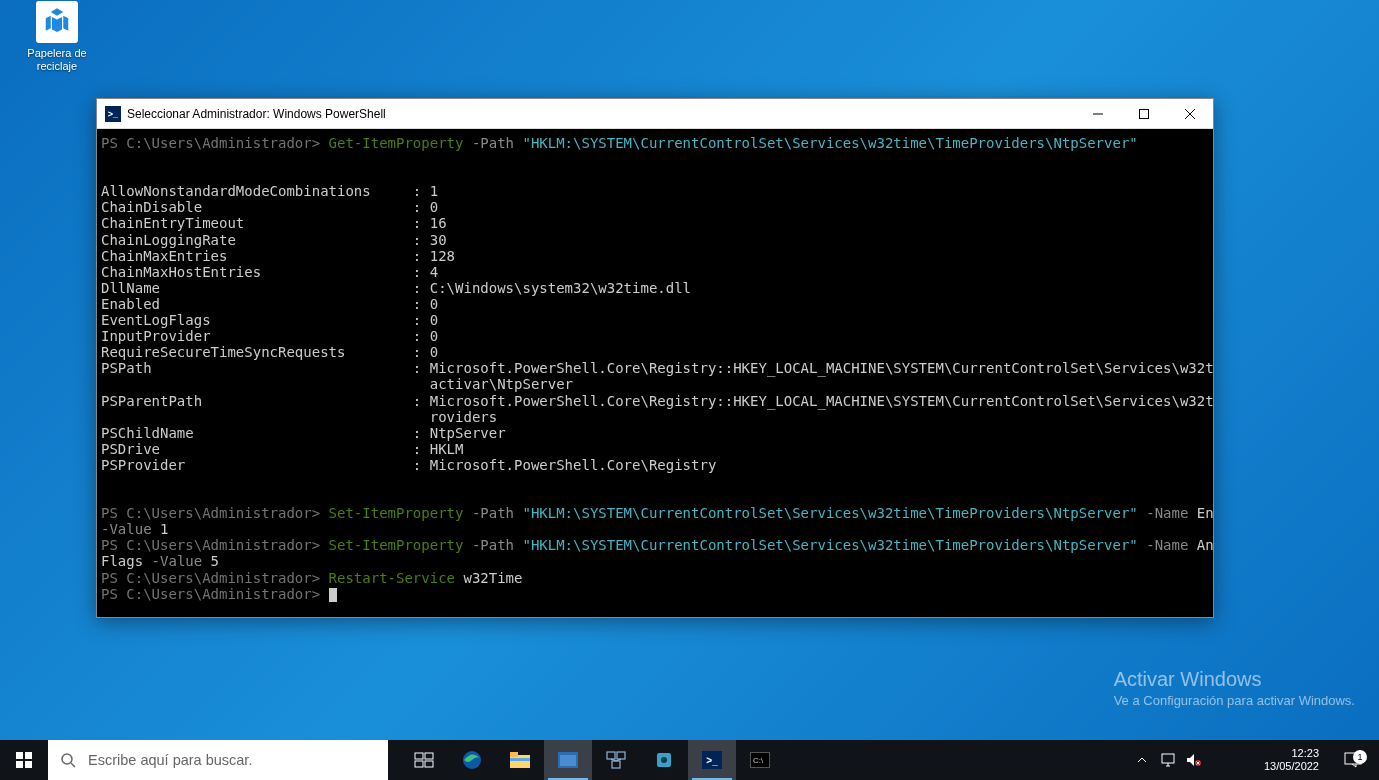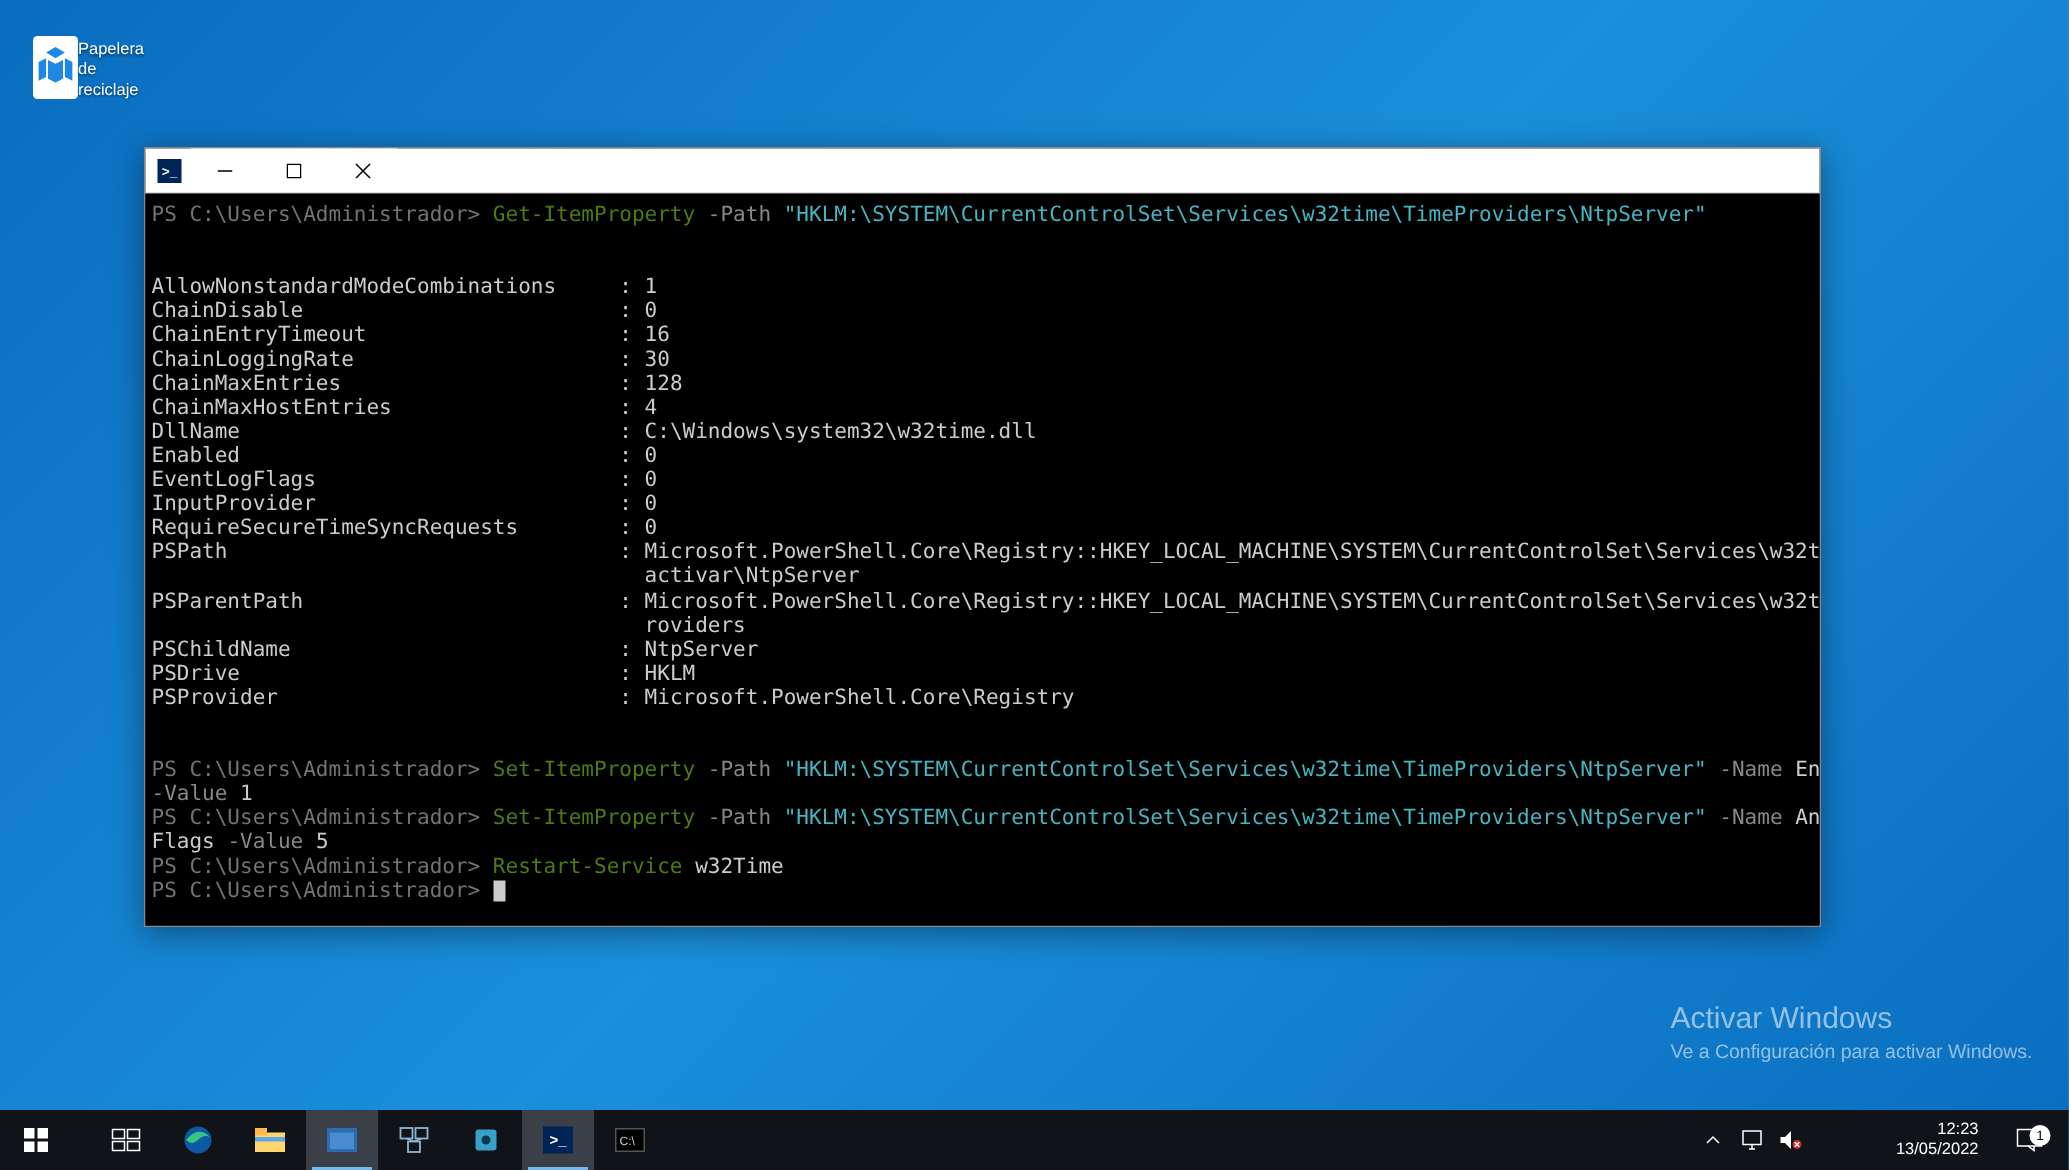--- a/index.html
+++ b/index.html
@@ -4,23 +4,23 @@
 <style>
 * { margin: 0; padding: 0; box-sizing: border-box; }
 body {
   width: 1379px; height: 780px;
   font-family: "Segoe UI", Tahoma, sans-serif;
   background: linear-gradient(135deg, #0a6dbf 0%, #1a8fd9 50%, #0a6dbf 100%);
   position: relative; overflow: hidden;
 }
 .desktop { position: absolute; inset: 0; }
 .desktop-icon {
-  position: absolute; top: 24px; left: 22px; width: 70px;
-  display: flex; flex-direction: row; align-items: center;
-  color: #fff; font-size: 11px; cursor: pointer;
+  position: absolute; top: 1px; left: 22px; width: 70px;
+  display: flex; flex-direction: column; align-items: center;
+  color: #fff; font-size: 11px; text-align: center; cursor: pointer;
 }
 .recycle-glyph {
   width: 42px; height: 42px; background: #fff; border-radius: 3px;
   display: flex; align-items: center; justify-content: center;
   margin-bottom: 4px;
 }
 .recycle-glyph svg { width: 30px; height: 30px; }
 .desktop-icon span { text-shadow: 0 1px 2px rgba(0,0,0,.6); line-height: 1.2; }
 
 .ps-window {
@@ -115,20 +115,21 @@
     </div>
     <span>Papelera de
 reciclaje</span>
   </div>
 
   <div class="ps-window">
     <div class="ps-titlebar">
       <div class="ps-icon">
           <span>&gt;_</span>
         </div>
+      <div class="ps-title">Seleccionar Administrador: Windows PowerShell</div>
       <div class="win-btns">
         <div class="win-btn">
             <svg viewBox="0 0 10 10">
               <line x1="0" y1="5" x2="10" y2="5" stroke="#000" stroke-width="1"></line>
             </svg>
           </div>
         <div class="win-btn">
             <svg viewBox="0 0 10 10">
               <rect x="0.5" y="0.5" width="9" height="9" fill="none" stroke="#000" stroke-width="1"></rect>
             </svg>
@@ -179,20 +180,27 @@
 
   <div class="taskbar">
     <div class="start-btn">
       <svg viewBox="0 0 16 16" fill="#fff">
           <rect x="0" y="0" width="7" height="7"></rect>
           <rect x="9" y="0" width="7" height="7"></rect>
           <rect x="0" y="9" width="7" height="7"></rect>
           <rect x="9" y="9" width="7" height="7"></rect>
         </svg>
     </div>
+    <div class="search-box">
+      <svg viewBox="0 0 16 16" fill="none" stroke="#666" stroke-width="1.5">
+          <circle cx="7" cy="7" r="5"></circle>
+          <line x1="11" y1="11" x2="15" y2="15"></line>
+        </svg>
+      <span>Escribe aquí para buscar.</span>
+    </div>
     <div class="spacer-task"></div>
     <div class="task-icons">
       <div class="task-icon">
           <svg width="20" height="16" viewBox="0 0 20 16" fill="none" stroke="#fff">
             <rect x="1" y="1" width="8" height="6"></rect>
             <rect x="11" y="1" width="8" height="6"></rect>
             <rect x="1" y="9" width="8" height="6"></rect>
             <rect x="11" y="9" width="8" height="6"></rect>
           </svg>
         </div>

